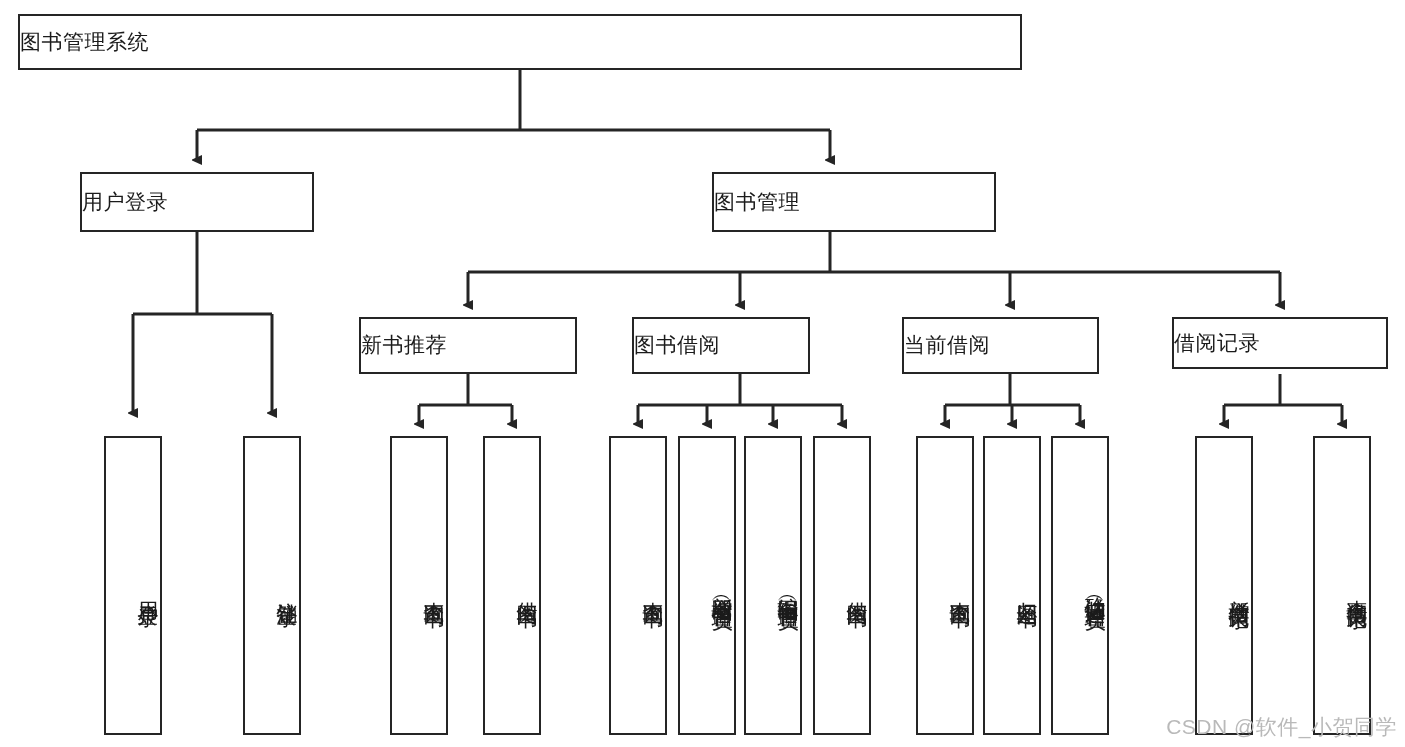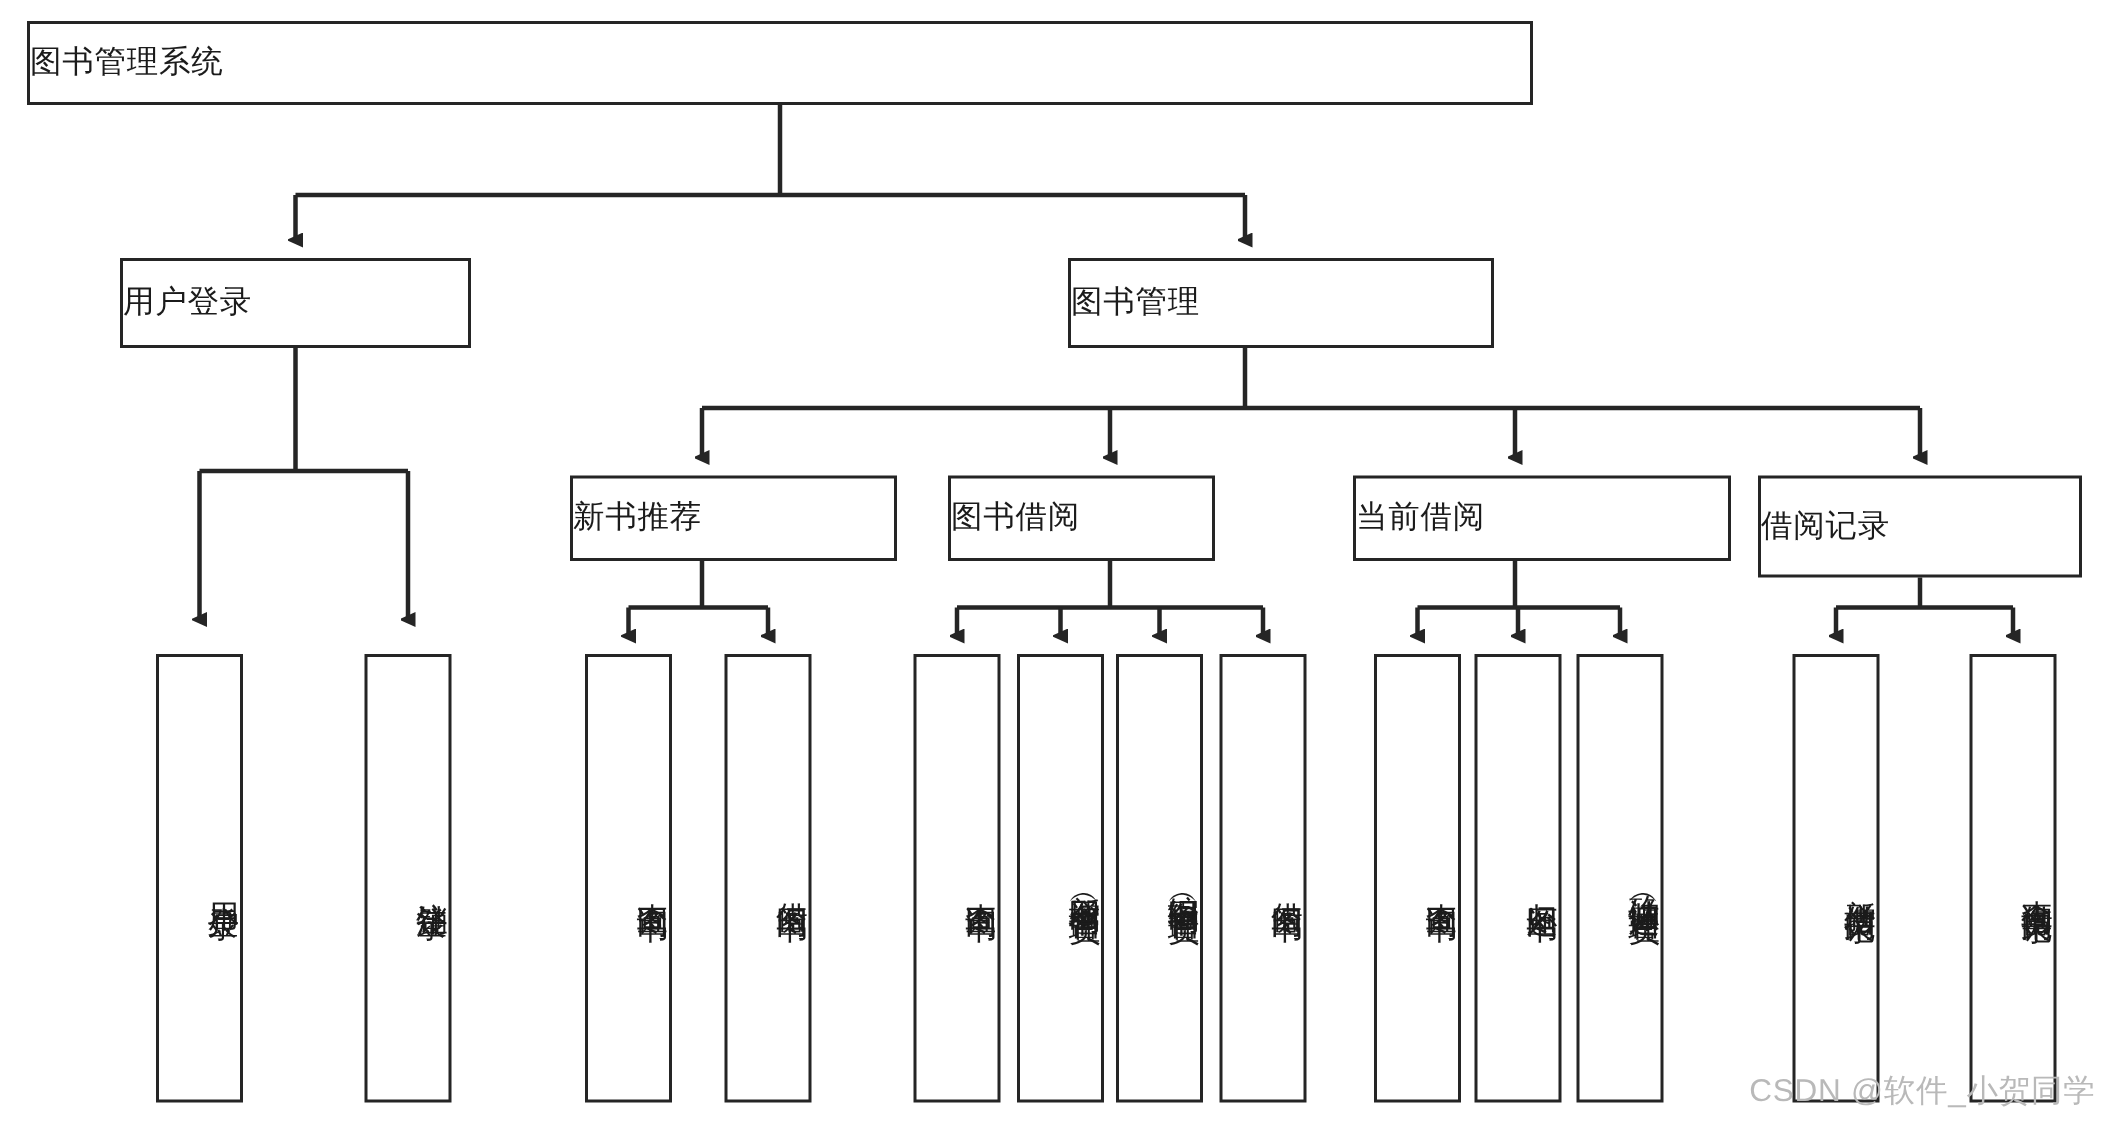--- a/index.html
+++ b/index.html
@@ -124,30 +124,30 @@
     <span class="node-label">图书管理系统</span>
   </div>
 
   <div class="node horizontal" style="left:80px; top:172px; width:234px; height:60px;">
     <span class="node-label">用户登录</span>
   </div>
   <div class="node horizontal" style="left:712px; top:172px; width:284px; height:60px;">
     <span class="node-label">图书管理</span>
   </div>
 
-  <div class="node horizontal" style="left:380px; top:317px; width:218px; height:57px;">
+  <div class="node horizontal" style="left:359px; top:317px; width:218px; height:57px;">
     <span class="node-label">新书推荐</span>
   </div>
   <div class="node horizontal" style="left:632px; top:317px; width:178px; height:57px;">
     <span class="node-label">图书借阅</span>
   </div>
-  <div class="node horizontal" style="left:902px; top:317px; width:252px; height:57px;">
+  <div class="node horizontal" style="left:902px; top:317px; width:197px; height:57px;">
     <span class="node-label">当前借阅</span>
   </div>
-  <div class="node horizontal" style="left:1172px; top:317px; width:216px; height:68px;">
+  <div class="node horizontal" style="left:1172px; top:317px; width:216px; height:52px;">
     <span class="node-label">借阅记录</span>
   </div>
 
   <div class="node vertical" style="left:104px; top:436px; width:58px; height:299px;">
     <span class="node-label">用户登录</span>
   </div>
   <div class="node vertical" style="left:243px; top:436px; width:58px; height:299px;">
     <span class="node-label">注销登录</span>
   </div>
 

